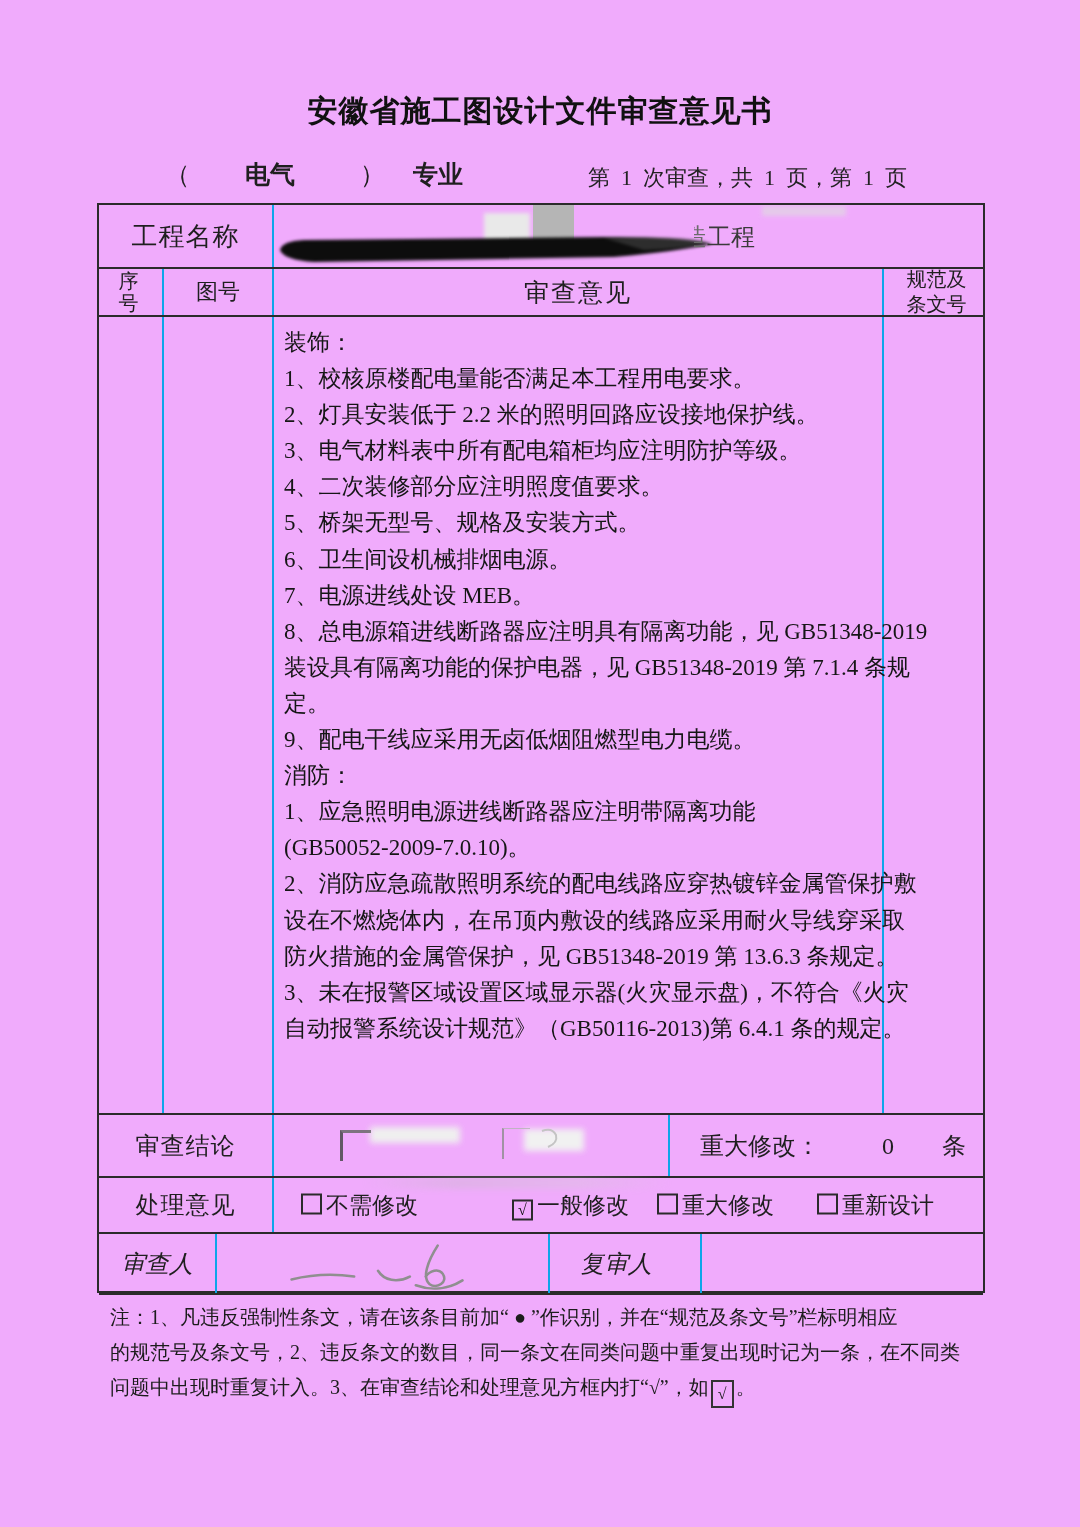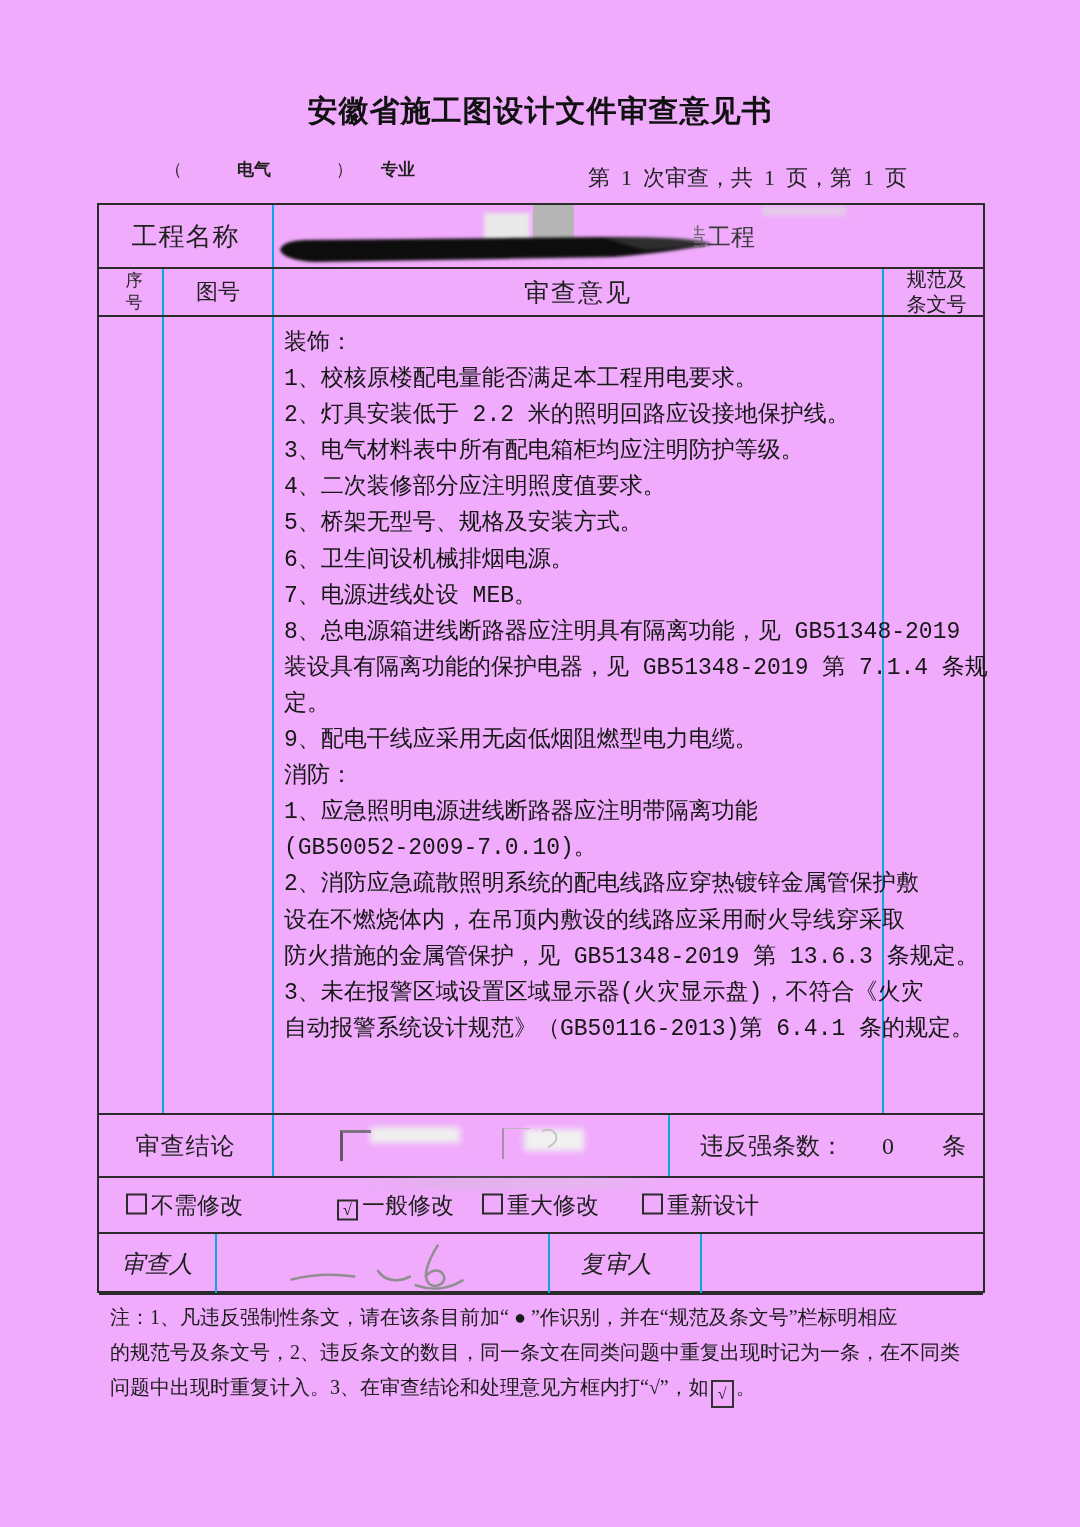--- a/index.html
+++ b/index.html
@@ -10,57 +10,57 @@
     font-family:"Liberation Serif","DejaVu Serif",serif;
     color:#1f1f1f;
     overflow:hidden;
   }
   
   .title{
     position:absolute;left:0;top:91px;width:1080px;
     text-align:center;font-size:30px;font-weight:bold;
     letter-spacing:1px;color:#111;
   }
-  .sub-left{position:absolute;left:165px;top:158px;height:32px;font-size:17px;}
+  .sub-left{position:absolute;left:165px;top:158px;height:32px;font-size:25px;}
   .sub-left .paren{font-weight:normal;}
   .sub-left .disc{font-weight:bold;margin:0 0 0 55px;}
   .sub-left .paren2{margin-left:65px;}
   .sub-left .major{font-weight:bold;margin-left:28px;}
   .sub-right{
     position:absolute;left:588px;top:163px;
     font-size:22px;white-space:pre;color:#222;
   }
   
   .tbl{
     position:absolute;left:97px;top:203px;width:888px;height:1090px;
     border:2px solid #2b2b2b;box-sizing:border-box;
   }
   .row{display:flex;box-sizing:border-box;border-bottom:2px solid #2b2b2b;position:relative;}
   .row:last-child{border-bottom:none;}
   .cell{box-sizing:border-box;border-right:2px solid #0ea5e9;position:relative;}
   .cell.last{border-right:none;flex:1;}
   .r1{height:64px;}
   .r2{height:48px;}
-  .r3{height:798px;font-family:Liberation Mono, monospace;}
+  .r3{height:798px;}
   .r4{height:63px;}
   .r5{height:56px;}
   .r6{height:61px;font-style:italic;}
   .vcenter{display:flex;align-items:center;justify-content:center;}
   
   .c-pn-label{width:175px;font-size:26px;letter-spacing:1px;}
   .c-pn-value{overflow:hidden;}
   .redact-gray{position:absolute;left:259px;top:-2px;width:41px;height:46px;background:#b5b5b5;}
   .redact-faint{position:absolute;left:210px;top:8px;width:46px;height:30px;background:#e9e9e9;filter:blur(2px);}
   .redact-faint2{position:absolute;left:488px;top:1px;width:84px;height:10px;background:#dedede;filter:blur(2px);opacity:.6;}
   .redact-bar{position:absolute;left:0;top:0;width:709px;height:62px;filter:blur(1.6px);}
   .pn-text{position:absolute;left:420px;top:16px;font-size:24px;color:#3a3a3a;white-space:nowrap;}
   .pclip{display:inline-block;width:13px;overflow:hidden;vertical-align:bottom;}
   .pchar{display:inline-block;margin-left:-11px;color:#6b6b6b;}
   
-  .h-seq{width:65px;font-size:17px;line-height:22px;text-align:right;}
+  .h-seq{width:65px;font-size:20px;line-height:22px;text-align:left;}
   .h-seq .wrap{width:24px;word-break:break-all;}
   .h-dwg{width:110px;font-size:22px;}
   .h-op{width:610px;font-size:25px;letter-spacing:2px;}
   .h-code{font-size:20px;line-height:25px;text-align:right;}
   .h-code .wrap{width:66px;word-break:break-all;}
   
   .b-seq{width:65px;}
   .b-dwg{width:110px;}
   .b-op{width:610px;}
   .op-lines{padding:8px 0 0 10px;}
@@ -178,27 +178,28 @@
       <div class="cell c-mid">
         <div class="ghost-smudge1"></div>
         <div class="ghost-smudge2"></div>
         <span class="ghost-box1"></span>
         <span class="ghost-box2"></span>
         <svg class="ghost-squiggle" viewBox="0 0 30 30">
           <path d="M 6 8 Q 16 4 20 12 Q 22 20 12 24" fill="none" stroke="#c4c4c4" stroke-width="2"></path>
         </svg>
       </div>
       <div class="cell last c-viol">
-        <span class="viol-label">违反强条数：</span>
+        <span class="viol-label">重大修改：</span>
         <span class="viol-count">0</span>
         <span class="viol-unit">条</span>
       </div>
     </div>
 
     <div class="row r5">
+      <div class="cell c-label vcenter">处理意见</div>
       <div class="cell last c-opts">
 
       <span class="opt"><span class="box"><span class="mark"></span></span><span class="olabel">不需修改</span></span>
           <span class="opt"><span class="box"><span class="mark">√</span></span><span class="olabel">一般修改</span></span>
           <span class="opt"><span class="box"><span class="mark"></span></span><span class="olabel">重大修改</span></span>
           <span class="opt"><span class="box"><span class="mark"></span></span><span class="olabel">重新设计</span></span>
         </div>
     </div>
 
     <div class="row r6">

